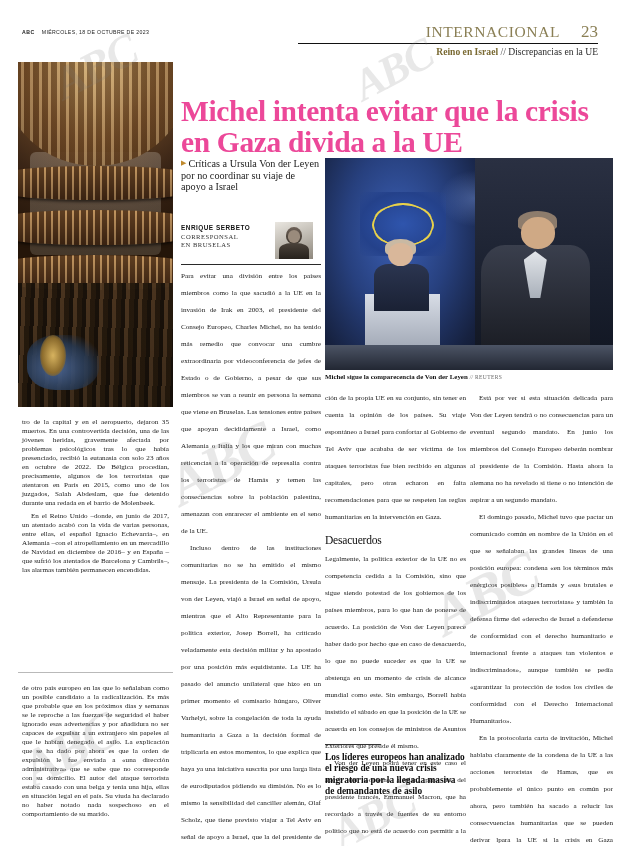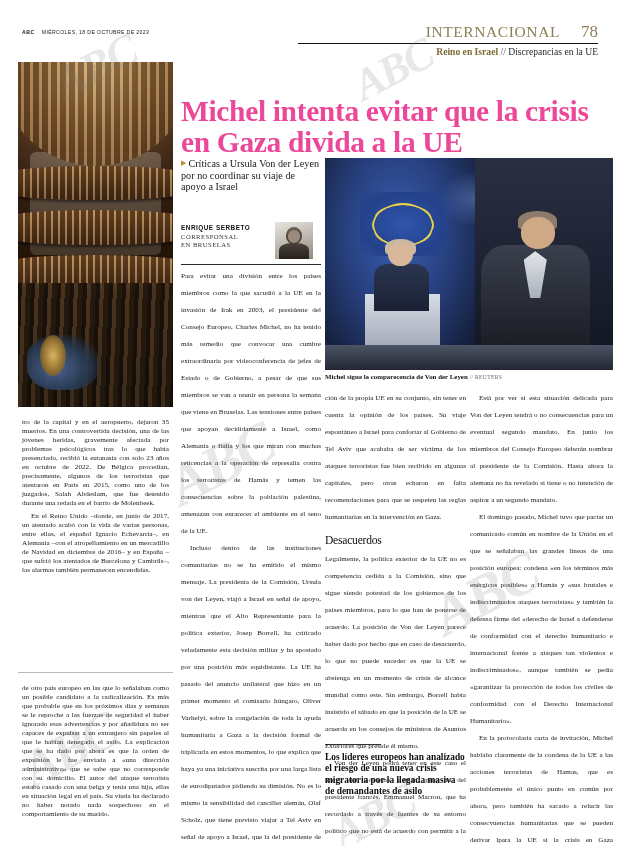--- a/index.html
+++ b/index.html
@@ -373,21 +373,21 @@
   }
 </style>
 </head>
 <body>
 
 <div class="masthead">
   <div class="mast-left">
     <b>ABC</b><span class="date">MIÉRCOLES, 18 DE OCTUBRE DE 2023</span>
   </div>
   <div class="mast-section">INTERNACIONAL</div>
-  <div class="mast-page">78</div>
+  <div class="mast-page">23</div>
   <div class="mast-rule"></div>
   <div class="mast-sub">
     <b>Reino en Israel</b>
     <i>//</i>
     <span>Discrepancias en la UE</span>
   </div>
 </div>
 
 <div class="photo-theatre">
   <div class="sky"></div>

